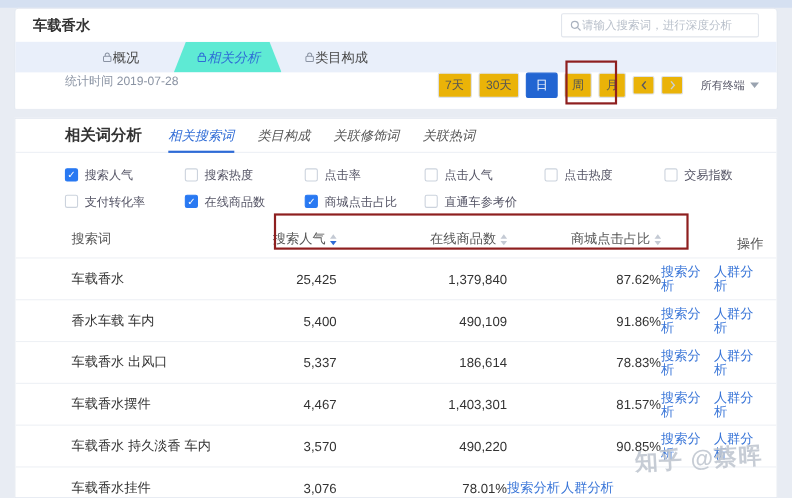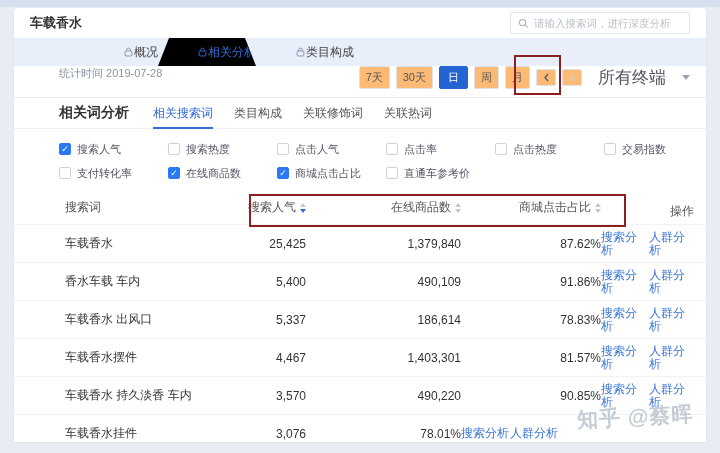--- a/index.html
+++ b/index.html
@@ -14,61 +14,62 @@
 
   
   .card1 {
     position:absolute; left:13px; top:7px; width:694px; height:92px;
     background:#fff; border:1px solid #e3e8f0; border-radius:4px 4px 0 0;
   }
   .title-row { height:26px; display:flex; align-items:center; justify-content:space-between; padding:4px 16px 0 16px; }
   .page-title { font-size:13px; font-weight:bold; color:#333; }
   .search-box {
     width:180px; height:22px; border:1px solid #e1e5ec; border-radius:2px; background:#fff;
-    display:flex; align-items:center; gap:5px; padding:0 7px;
+    display:flex; align-items:center; padding:0 7px;
   }
   .search-box input {
     border:none; outline:none; flex:1; font-size:10.5px; color:#555;
     font-family:"Liberation Sans","DejaVu Sans",sans-serif; background:transparent;
   }
   .search-box input::placeholder { color:#b9c0cb; }
 
   .tabs-row { height:28px; margin-top:4px; background:#e9effa; display:flex; padding-left:46px; }
   .main-tab {
-    width:98px; height:28px; display:flex; align-items:center; justify-content:flex-end; 
+    width:98px; height:28px; display:flex; align-items:center; justify-content:center; 
     font-size:12px; color:#444; cursor:pointer;
   }
   .main-tab .tabicon { color:#8a93a3; display:flex; }
   .main-tab.active {
-    background:#000000; color:#2e6bd6;
+    background:#5eead4; color:#2e6bd6;
     clip-path:polygon(0 100%, 11px 0, calc(100% - 11px) 0, 100% 100%);
+    font-style:italic;
   }
   .main-tab.active .tabicon { color:#2e6bd6; }
 
   .stats-row { height:33px; display:flex; align-items:flex-start; justify-content:space-between; padding:0 16px 0 45px; background:#fff; }
   .stats-label { font-size:11px; color:#8a93a3; }
   .period-group { display:flex; align-items:center; gap:6px; }
   .pbtn {
-    font-size:11px; color:#555; background:#fdba74; border:1px solid #dde2ea; border-radius:2px;
+    font-size:11px; color:#555; background:#eab308; border:1px solid #dde2ea; border-radius:2px;
     padding:3px 6px; min-width:20px; text-align:center; cursor:pointer;
   }
   .pbtn.active { background:#2265d2; border-color:#2265d2; color:#fff; padding:3px 8px; }
   .pbtn.arrow { width:18px; padding:3px 0; display:flex; align-items:center; justify-content:center; }
   .pbtn.disabled { color:#c9cfd8; }
-  .terminal-select { display:flex; align-items:center; gap:16px; margin-left:10px; font-size:17px; color:#556; cursor:pointer; }
+  .terminal-select { display:flex; align-items:center; gap:5px; margin-left:10px; font-size:10px; color:#556; cursor:pointer; }
   .caret-down { width:0; height:0; border-left:4px solid transparent; border-right:4px solid transparent; border-top:5px solid #9aa3b0; }
 
   
   .card2 {
-    position:absolute; left:13px; top:97px; width:694px; height:346px;
+    position:absolute; left:13px; top:107px; width:694px; height:346px;
     background:#fff; border:1px solid #e3e8f0; overflow:hidden;
   }
   .section-header { height:31px; display:flex; align-items:center; padding-left:45px; border-bottom:1px solid #edf0f5; }
   .section-title { font-size:14px; font-weight:bold; color:#333; margin-right:24px; }
-  .sub-tab { position:relative; font-size:12px; color:#555; margin-right:21px; height:31px; line-height:31px; cursor:pointer; }
+  .sub-tab { position:relative; font-size:12px; color:#555; margin-right:21px; height:31px; line-height:31px; cursor:pointer;font-style:italic; }
   .sub-tab.active { color:#2e6bd6; }
   .sub-tab.active::after { content:""; position:absolute; left:0; right:0; bottom:0; height:2px; background:#2e6bd6; }
 
   .filters { padding:8px 0 0 45px; }
   .filter-row { display:grid; grid-template-columns:repeat(6,109px); height:24px; align-items:center; }
   .filter-item { display:flex; align-items:center; gap:6px; font-size:11px; color:#556; cursor:pointer; }
   .cbox { width:12px; height:12px; border:1px solid #ccd3dd; border-radius:2px; background:#fff; display:flex; align-items:center; justify-content:center; flex:0 0 auto; }
   .cbox.checked { background:#2979f2; border-color:#2979f2; color:#fff; font-size:9px; line-height:1; }
 
   .tbl-row { display:grid; grid-template-columns:1fr 105px 155px 140px 95px; padding:0 10px 0 51px; align-items:center; }
@@ -191,25 +192,25 @@
       <div class="filter-item">
           <span class="cbox checked">✓</span>
           <span>搜索人气</span>
         </div>
       <div class="filter-item">
           <span class="cbox"></span>
           <span>搜索热度</span>
         </div>
       <div class="filter-item">
           <span class="cbox"></span>
+          <span>点击率</span>
+        </div>
+      <div class="filter-item">
+          <span class="cbox"></span>
           <span>点击人气</span>
-        </div>
-      <div class="filter-item">
-          <span class="cbox"></span>
-          <span>点击率</span>
         </div>
       <div class="filter-item">
           <span class="cbox"></span>
           <span>点击热度</span>
         </div>
       <div class="filter-item">
           <span class="cbox"></span>
           <span>交易指数</span>
         </div>
     </div>

